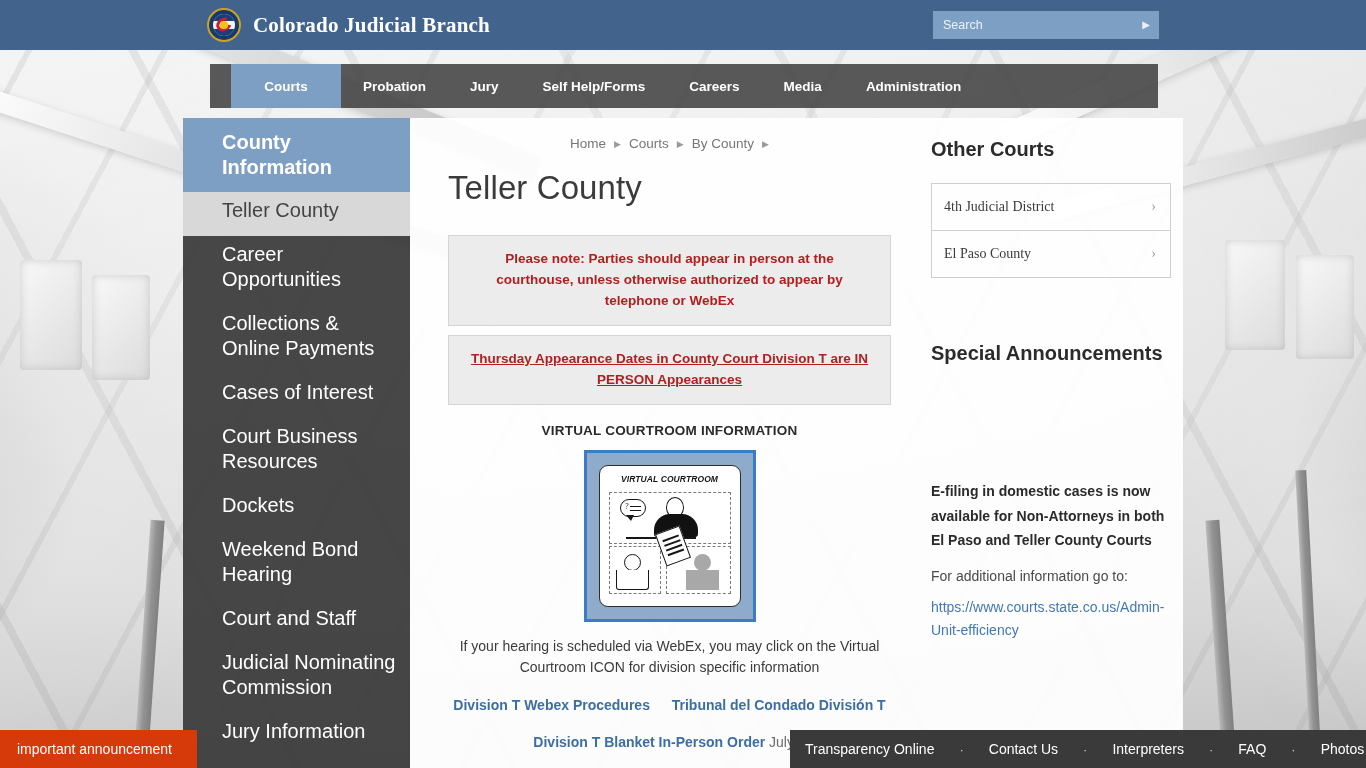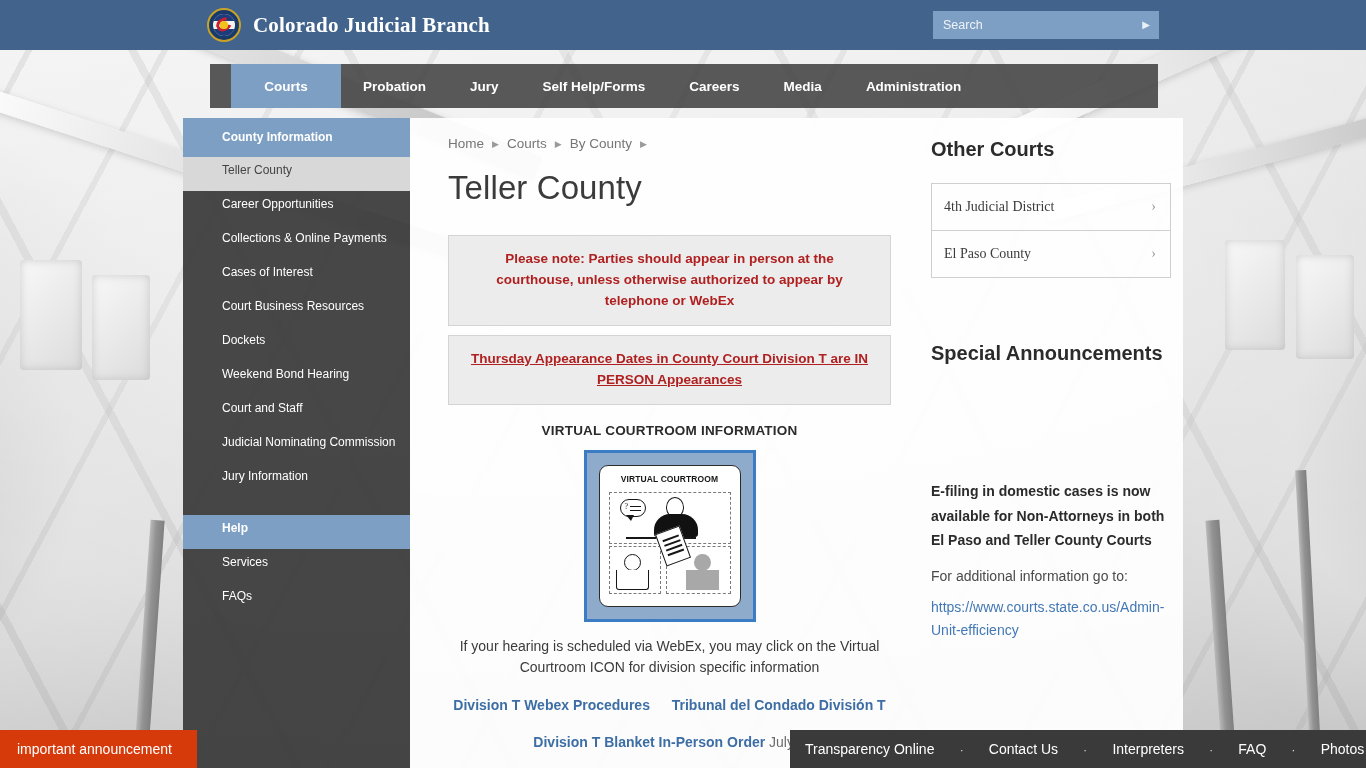--- a/index.html
+++ b/index.html
@@ -136,21 +136,21 @@
   }
 
   
   #sidebar {
     position: absolute; left: 0; top: 0;
     width: 227px; height: 650px;
     background: rgba(56,56,56,0.92);
   }
   #sidebar .side-item {
     display: block; color: #ffffff; text-decoration: none;
-    font-size: 12px; line-height: 1.25;
+    font-size: 20px; line-height: 1.25;
     padding: 6px 14px 13px 39px;
     cursor: pointer;
   }
   #sidebar .side-item.header {
     background: #7e9fc4; font-weight: bold; color: #ffffff;
     padding-top: 12px; padding-bottom: 12px;
   }
   #sidebar .side-item.current {
     background: #d8d8d8; color: #444444;
   }
@@ -163,21 +163,21 @@
     position: absolute; left: 227px; top: 0;
     width: 773px; height: 650px;
     background: rgba(255,255,255,0.93);
     padding: 18px 36px 0 38px;
     display: flex;
   }
   #content-main { width: 443px; flex: 0 0 auto; }
   #content-aside { width: 240px; flex: 0 0 auto; margin-left: 40px; }
 
   
-  #breadcrumb { display: flex; align-items: center; gap: 8px; margin-bottom: 18px; }
+  #breadcrumb { display: flex; align-items: center; gap: 8px; margin-bottom: 18px; justify-content: center; }
   #breadcrumb a {
     color: #767676; font-size: 13.5px; text-decoration: none; cursor: pointer;
   }
   #breadcrumb .crumb-sep { color: #9a9a9a; font-size: 9px; }
 
   #page-title {
     font-size: 33px; font-weight: normal; color: #3b3b3b;
     margin-bottom: 28px; letter-spacing: .1px;
   }
 
@@ -203,21 +203,21 @@
   #vc-image-wrap { display: flex; justify-content: center; margin-bottom: 14px; }
   #vc-image {
     width: 172px; height: 172px;
     background: #8fabcb;
     border: 3px solid #3c7cc4;
     padding: 12px; cursor: pointer;
   }
   #vc-card {
     width: 100%; height: 100%;
     background: #ffffff; border: 1.6px solid #2b2b2b; border-radius: 9px;
-    position: relative; overflow: hidden;
+    position: relative; overflow: hidden; font-style: italic;
   }
   #vc-card .vc-label {
     text-align: center; font-size: 8.5px; font-weight: bold;
     color: #161616; margin-top: 8px; letter-spacing: .1px;
   }
   #vc-card .quad {
     position: absolute; border: 1px dashed #7a7a7a;
   }
   #vc-card .q-top    { left: 9px;  top: 26px; right: 9px;  height: 52px; }
   #vc-card .q-bl     { left: 9px;  top: 80px; width: 52px; height: 48px; }

